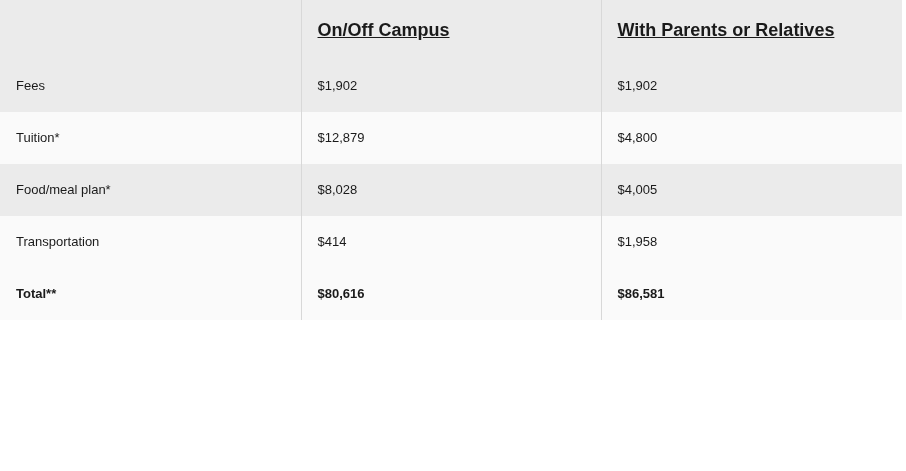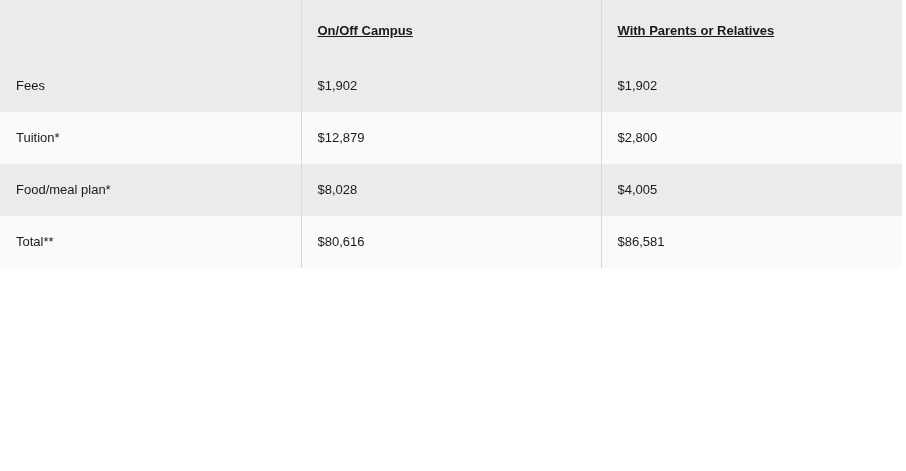--- a/index.html
+++ b/index.html
@@ -32,36 +32,36 @@
   }
   
   #cost-table th + th,
   #cost-table td + td {
     border-left: 1px solid #d8d8d8;
   }
 
   thead th {
     height: 60px;
     background: #ebebeb;
-    font-size: 13px;
+    font-size: 18px;
     font-weight: bold;
   }
   thead th .hdr-label {
     text-decoration: underline;
   }
   thead th.blank-head .hdr-label {
     text-decoration: none;
   }
 
   tbody tr { height: 52px; }
   tbody tr.odd  { background: #fafafa; }
   tbody tr.even { background: #ebebeb; }
 
   tbody tr.total-row td {
-    font-weight: normal;
+    font-weight: bold;
     background: #fafafa;
     border-top: 1px solid #cfcfcf;
   }
 
   .cell-text { display: block; line-height: 1.3; }
 </style>
 </head>
 <body>
 
 <table id="cost-table">
@@ -96,32 +96,43 @@
         </td>
     </tr>
     <tr class="odd">
       <td>
           <span class="cell-text">Tuition*</span>
         </td>
       <td>
           <span class="cell-text">$12,879</span>
         </td>
       <td>
-          <span class="cell-text">$2,800</span>
+          <span class="cell-text">$4,800</span>
         </td>
     </tr>
     <tr class="even">
       <td>
           <span class="cell-text">Food/meal plan*</span>
         </td>
       <td>
           <span class="cell-text">$8,028</span>
         </td>
       <td>
           <span class="cell-text">$4,005</span>
+        </td>
+    </tr>
+    <tr class="odd">
+      <td>
+          <span class="cell-text">Transportation</span>
+        </td>
+      <td>
+          <span class="cell-text">$414</span>
+        </td>
+      <td>
+          <span class="cell-text">$1,958</span>
         </td>
     </tr>
     <tr class="total-row">
       <td>
           <span class="cell-text">Total**</span>
         </td>
       <td>
           <span class="cell-text">$80,616</span>
         </td>
       <td>

